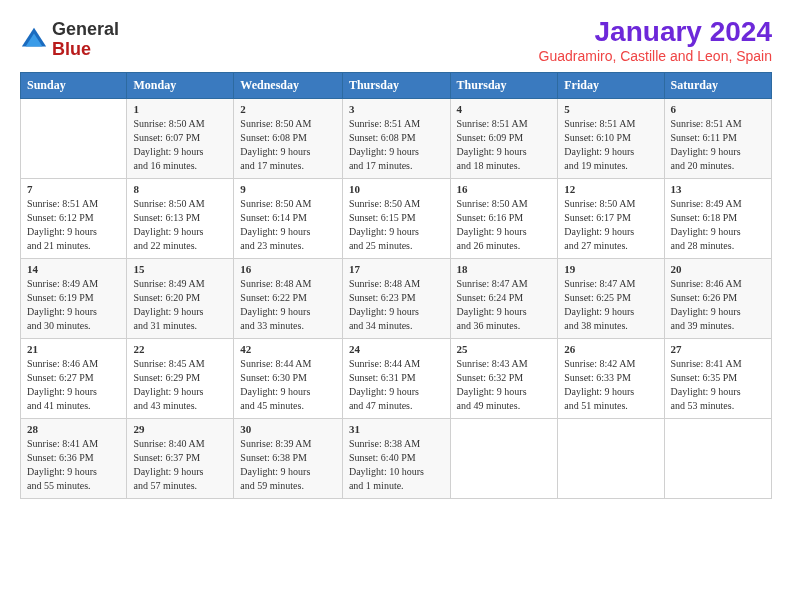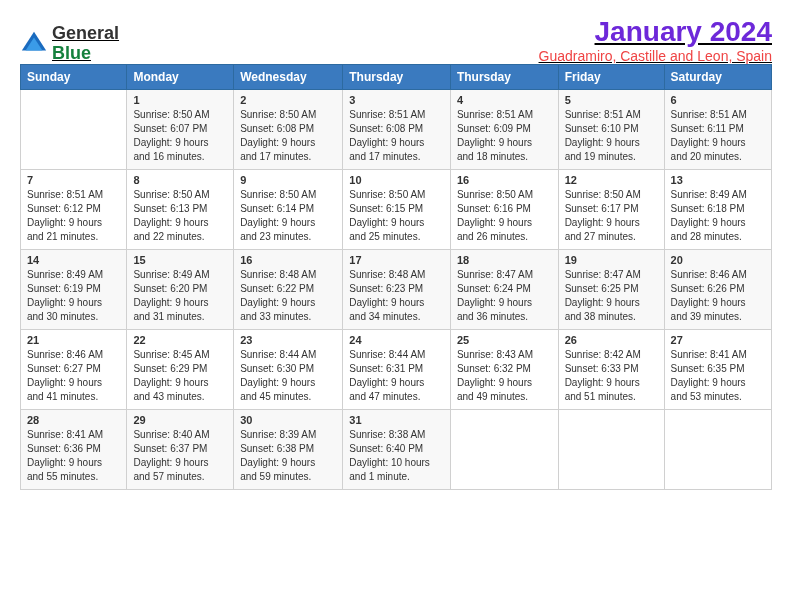--- a/index.html
+++ b/index.html
@@ -11,42 +11,42 @@
       overflow: hidden;
     }
     .page {
       width: 792px;
       height: 612px;
       padding: 16px 20px 12px 20px;
     }
     .header {
       display: flex;
       justify-content: space-between;
-      align-items: flex-end;
-      text-decoration: underline;
+      align-items: center;
+      margin-bottom: 8px;
     }
     .logo {
       display: flex;
       align-items: center;
       gap: 4px;
     }
     .logo-text {
       display: flex;
       flex-direction: column;
       line-height: 1.1;
     }
     .logo-general {
       font-size: 18px;
       font-weight: bold;
       color: #333;
     }
     .logo-blue {
       font-size: 18px;
       font-weight: bold;
-      color: #15803d;
+      color: #b91c1c;
     }
     .logo-icon {
       width: 28px;
       height: 28px;
     }
     .title-block {
       text-align: right;
     }
     .main-title {
       font-size: 28px;
@@ -54,20 +54,21 @@
       color: #6d28d9;
     }
     .subtitle {
       font-size: 14px;
       color: #ef4444;
     }
     .calendar {
       width: 100%;
       border-collapse: collapse;
       font-size: 10.5px;
+      font-family: Liberation Serif, serif;
     }
     .calendar thead tr th {
       background-color: #3a7abf;
       color: #fff;
       padding: 5px 6px;
       text-align: left;
       font-size: 12px;
       font-weight: bold;
       border: 1px solid #2d6aa0;
     }
@@ -288,21 +289,21 @@
 and 41 minutes.</div>
           </td>
           <td>
             <span class="day-num">22</span>
             <div class="cell-content" style="white-space: pre-line;">Sunrise: 8:45 AM
 Sunset: 6:29 PM
 Daylight: 9 hours
 and 43 minutes.</div>
           </td>
           <td>
-            <span class="day-num">23</span>
+            <span class="day-num">42</span>
             <div class="cell-content" style="white-space: pre-line;">Sunrise: 8:44 AM
 Sunset: 6:30 PM
 Daylight: 9 hours
 and 45 minutes.</div>
           </td>
           <td>
             <span class="day-num">24</span>
             <div class="cell-content" style="white-space: pre-line;">Sunrise: 8:44 AM
 Sunset: 6:31 PM
 Daylight: 9 hours

